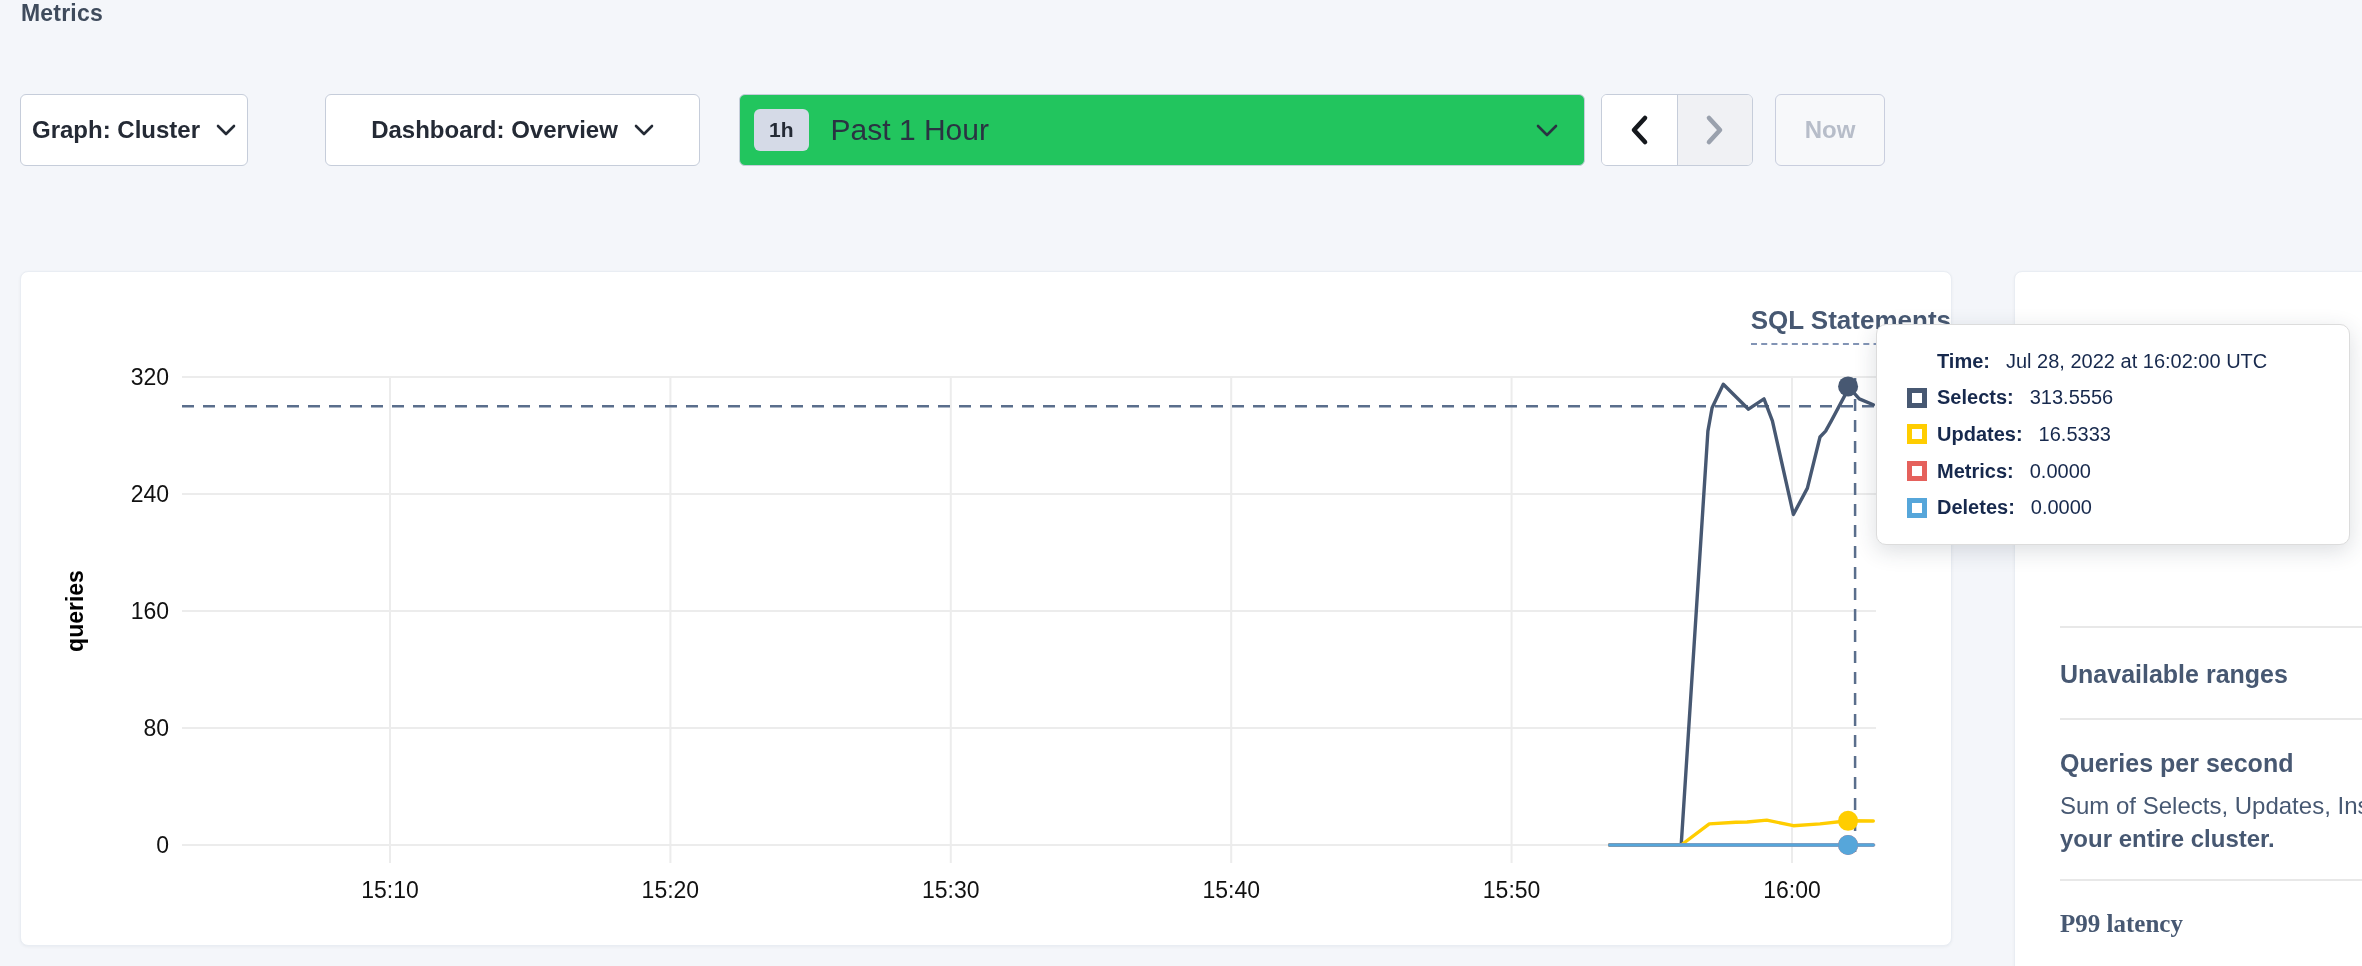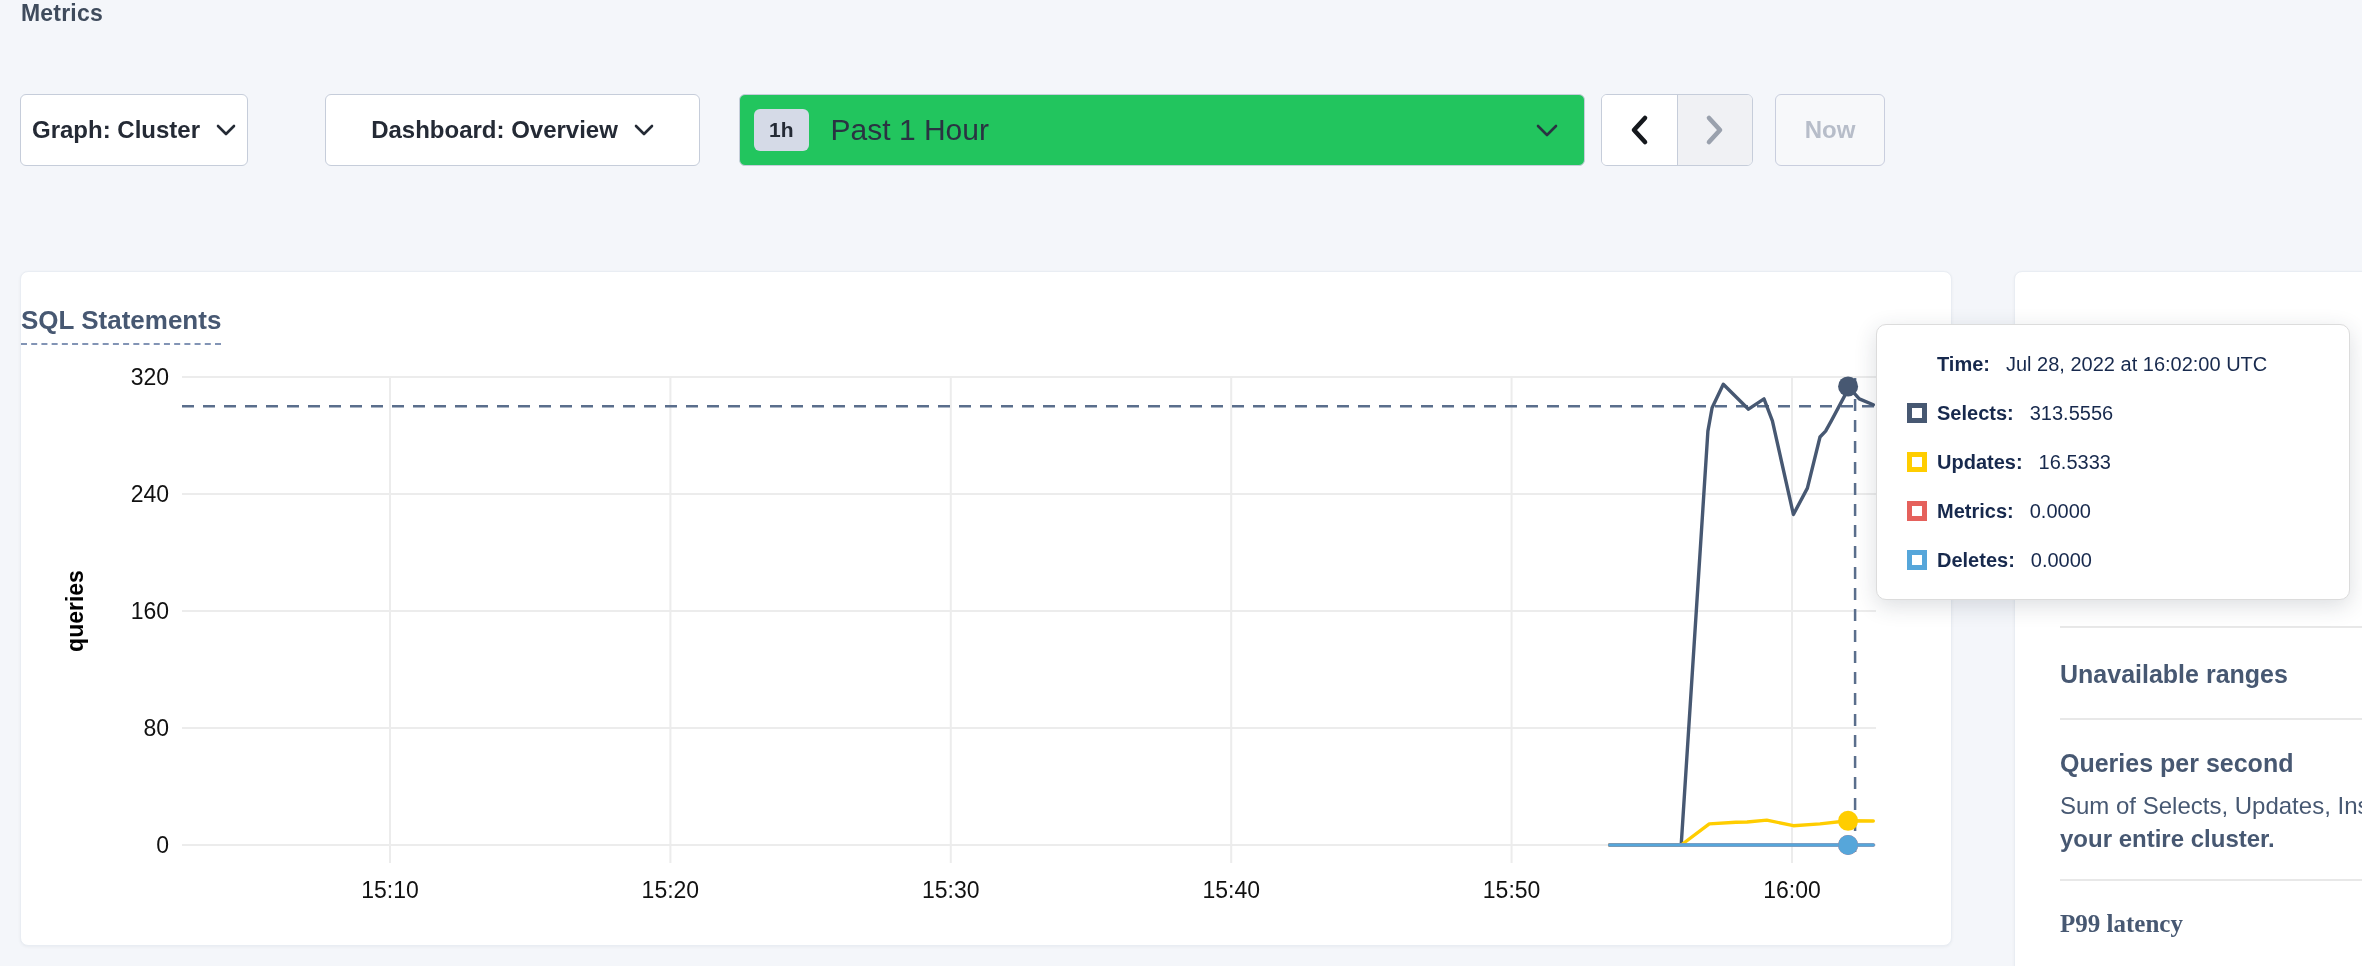--- a/index.html
+++ b/index.html
@@ -22,30 +22,30 @@
     overflow:hidden;display:flex;box-sizing:border-box;background:#fff;}
   .arrow-btn{flex:1;display:flex;align-items:center;justify-content:center;border:none;background:#fff;cursor:pointer;padding:0;}
   .arrow-btn.next{background:#f0f1f4;border-left:1px solid #c6cdda;cursor:default;}
 
   .now-btn{position:absolute;left:1775px;top:94px;width:110px;height:72px;border:1px solid #c9cede;border-radius:6px;
     background:#f7f8fa;color:#b7bdc9;font-size:24px;font-weight:700;font-family:"Liberation Sans",sans-serif;}
 
   .card{position:absolute;background:#fff;border:1px solid #e9edf3;border-radius:8px;
     box-shadow:0 1px 3px rgba(50,60,80,.06);box-sizing:border-box;}
   #chart-card{left:20px;top:271px;width:1932px;height:675px;}
-  #chart-title-wrap{position:absolute;top:33px;left:0;width:100%;text-align:left;}
+  #chart-title-wrap{position:absolute;top:33px;left:0;width:100%;text-align:right;}
   #chart-title{display:inline-block;font-size:26px;font-weight:700;color:#475872;border-bottom:2px dashed #8294b5;padding-bottom:7px;cursor:help;}
   #chart-svg{position:absolute;left:0;top:0;}
 
   #sidebar{left:2014px;top:271px;width:430px;height:745px;}
   .sb-divider{position:absolute;left:45px;right:0;border-top:2px solid #e8e8e8;}
   .sb-heading{position:absolute;left:45px;transform:translateY(-50%);font-size:25px;font-weight:700;color:#475872;white-space:nowrap;}
   .sb-body{position:absolute;left:45px;transform:translateY(-50%);font-size:24px;color:#475872;white-space:nowrap;}
 
-  #tooltip{position:absolute;left:1876px;top:324px;width:474px;height:276px;background:#fff;border:1px solid #dcdcdc;
+  #tooltip{position:absolute;left:1876px;top:324px;width:474px;height:221px;background:#fff;border:1px solid #dcdcdc;
     border-radius:10px;box-shadow:0 6px 22px rgba(40,50,70,.16);z-index:10;box-sizing:border-box;
     padding:18px 30px;display:flex;flex-direction:column;justify-content:space-between;}
   .tt-row{display:flex;align-items:center;height:42px;font-size:20px;color:#17294d;}
   .tt-sq{width:20px;height:20px;box-sizing:border-box;border:5px solid transparent;margin-right:10px;flex:none;}
   .tt-label{font-weight:700;margin-right:16px;white-space:nowrap;}
   .tt-val{white-space:nowrap;}
 
   svg text{font-family:"Liberation Sans",sans-serif;}
 </style>
 </head>

